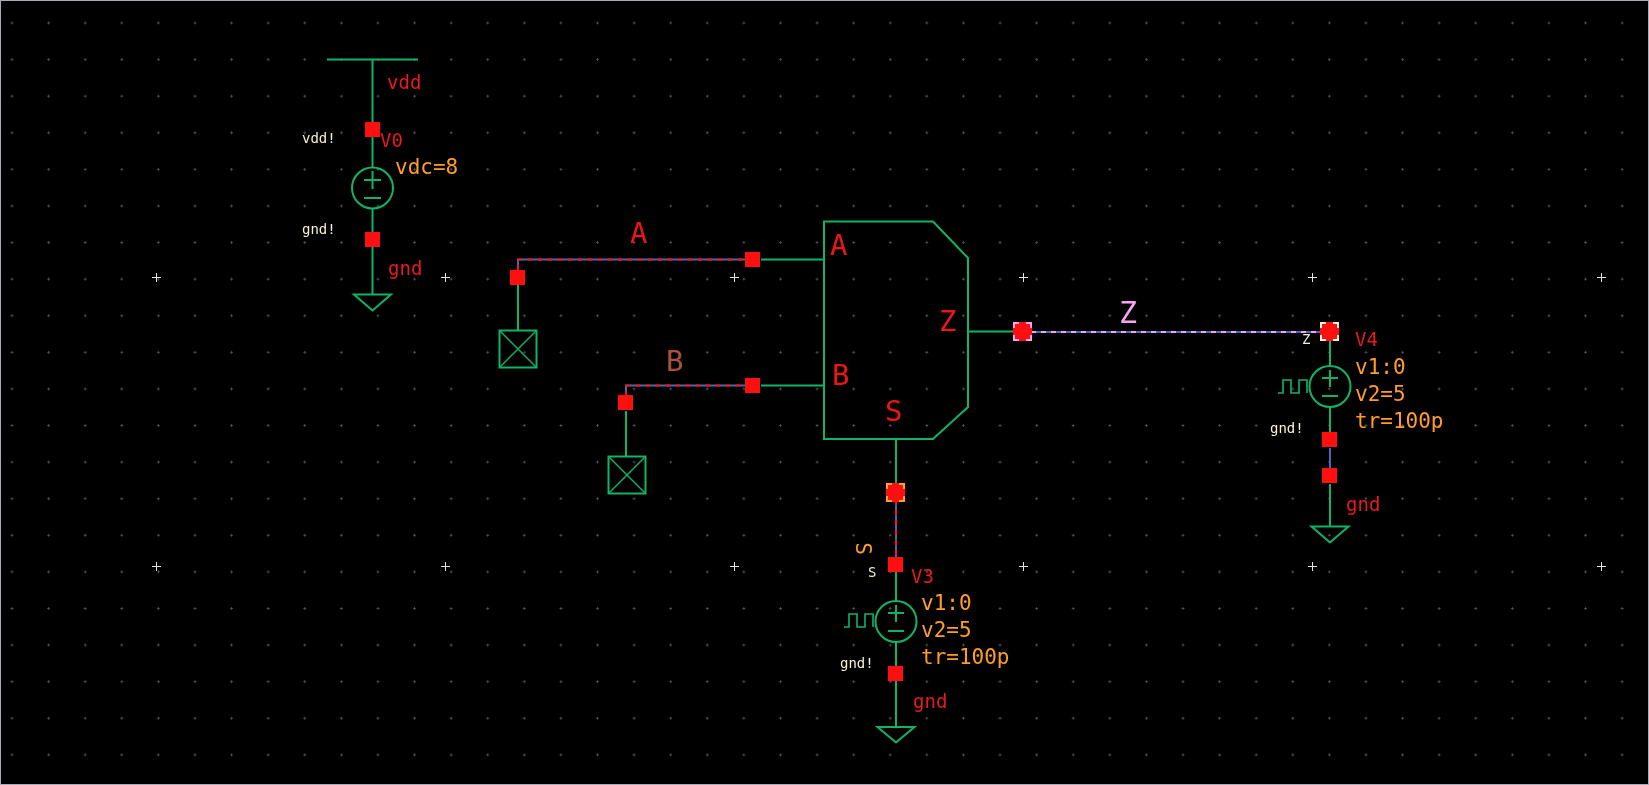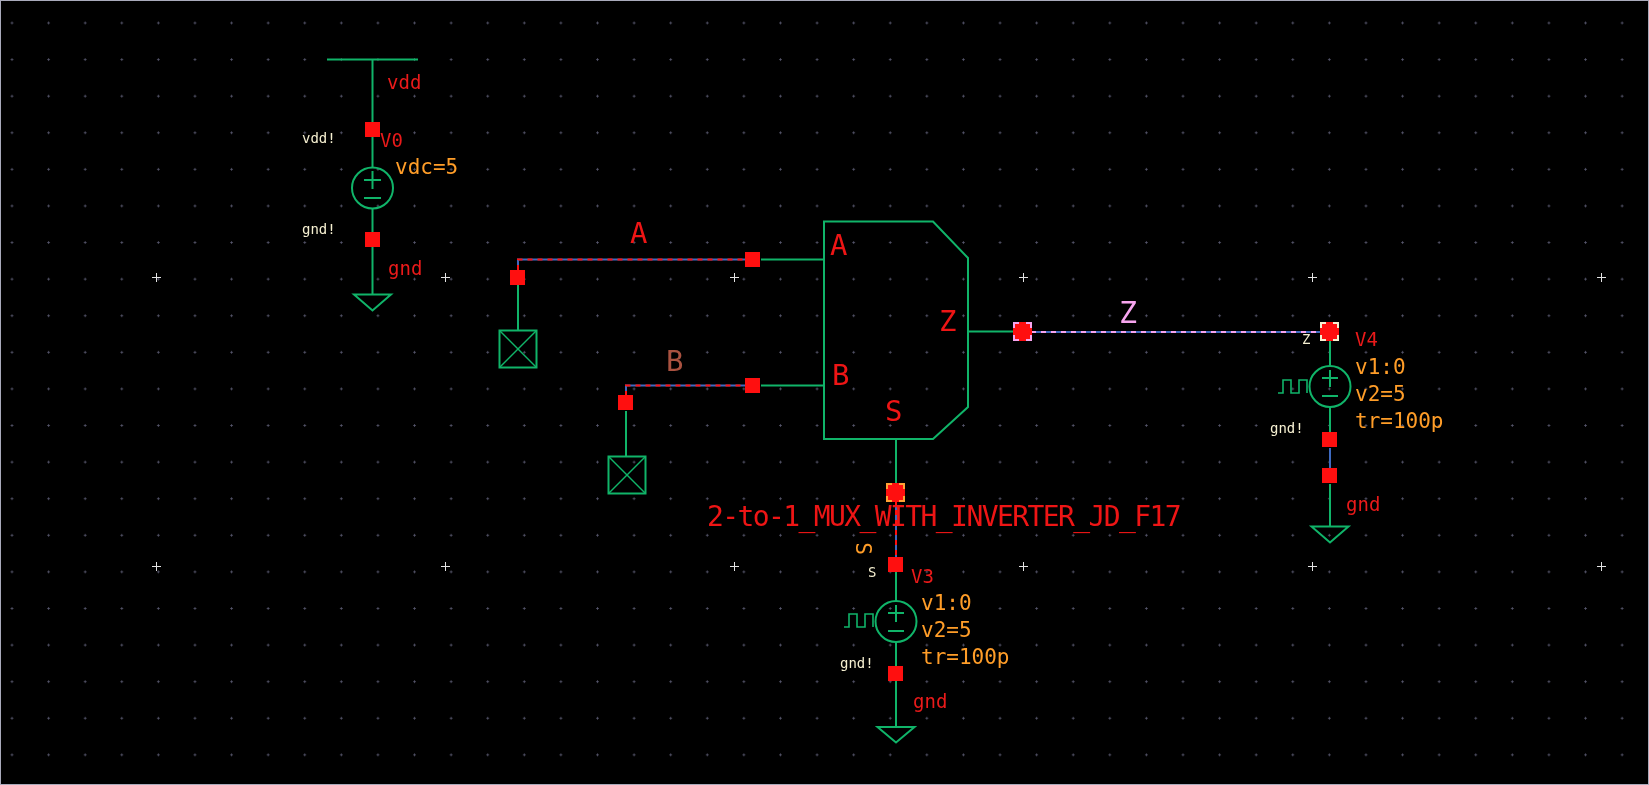--- a/index.html
+++ b/index.html
@@ -112,34 +112,33 @@
   <div class="pin sel sel-cream" style="left:1319px;top:321px"></div>
   <div class="pin sel sel-orange" style="left:885px;top:482px"></div>
   <div class="pin" style="left:887px;top:556px"></div>
   <div class="pin" style="left:1321px;top:431px"></div>
   <div class="pin" style="left:1321px;top:467px"></div>
   <div class="pin" style="left:887px;top:665px"></div>
 
   <div class="lbl redsm" style="left:386px;top:72px">vdd</div>
   <div class="lbl cream" style="left:301px;top:130px">vdd!</div>
   <div class="lbl redsm" style="left:379px;top:130px">V0</div>
-  <div class="lbl orange" style="left:394px;top:156px">vdc=5</div>
+  <div class="lbl orange" style="left:394px;top:156px">vdc=8</div>
   <div class="lbl cream" style="left:301px;top:221px">gnd!</div>
   <div class="lbl redsm" style="left:387px;top:258px">gnd</div>
 
   <div class="lbl bigred" style="left:629px;top:218px">A</div>
   <div class="lbl brown" style="left:665px;top:346px">B</div>
   <div class="lbl pink" style="left:1118px;top:297px">Z</div>
 
   <div class="lbl bigred" style="left:829px;top:230px">A</div>
   <div class="lbl bigred" style="left:831px;top:360px">B</div>
   <div class="lbl bigred" style="left:938px;top:306px">Z</div>
   <div class="lbl bigred" style="left:884px;top:396px">S</div>
 
-  <div class="lbl title" style="left:706px;top:502px">2-to-1_MUX_WITH_INVERTER_JD_F17</div>
 
   <div class="lbl orange rot90" style="left:855px;top:537px">S</div>
   <div class="lbl cream" style="left:867px;top:564px">S</div>
   <div class="lbl redsm" style="left:910px;top:566px">V3</div>
   <div class="lbl orange" style="left:920px;top:592px">v1:0</div>
   <div class="lbl orange" style="left:920px;top:619px">v2=5</div>
   <div class="lbl orange" style="left:920px;top:646px">tr=100p</div>
   <div class="lbl cream" style="left:839px;top:655px">gnd!</div>
   <div class="lbl redsm" style="left:912px;top:691px">gnd</div>
 

